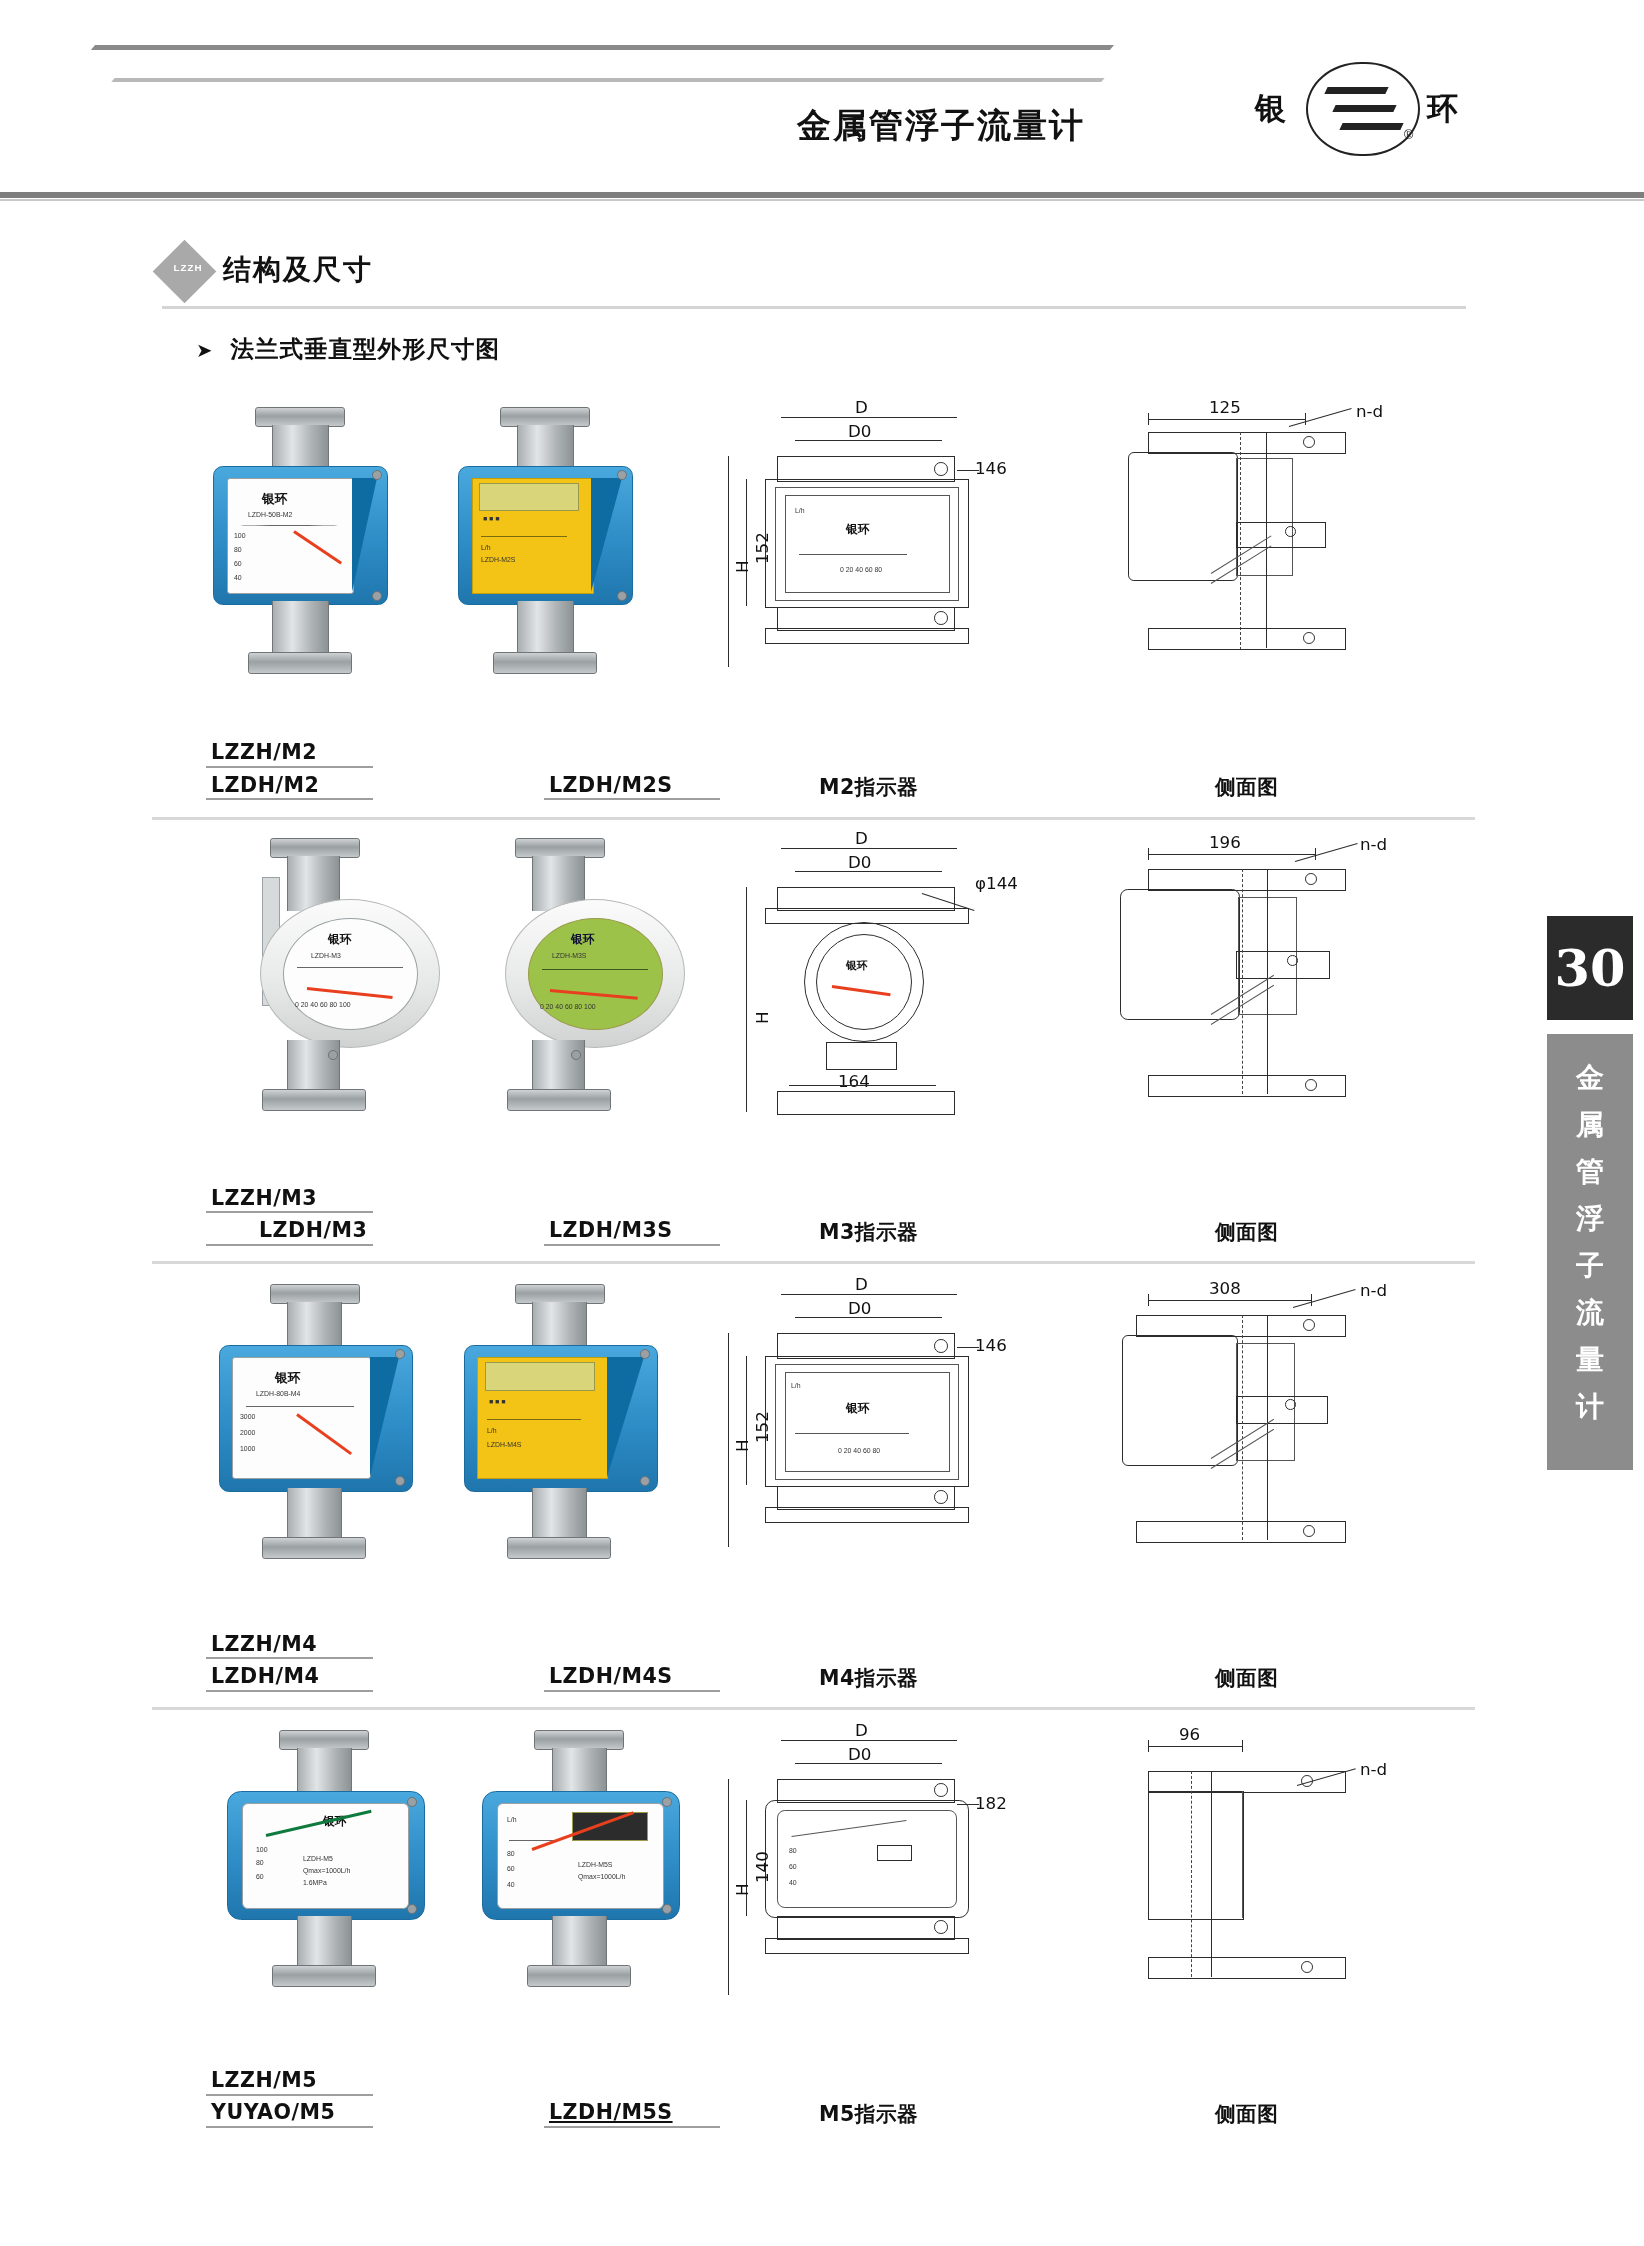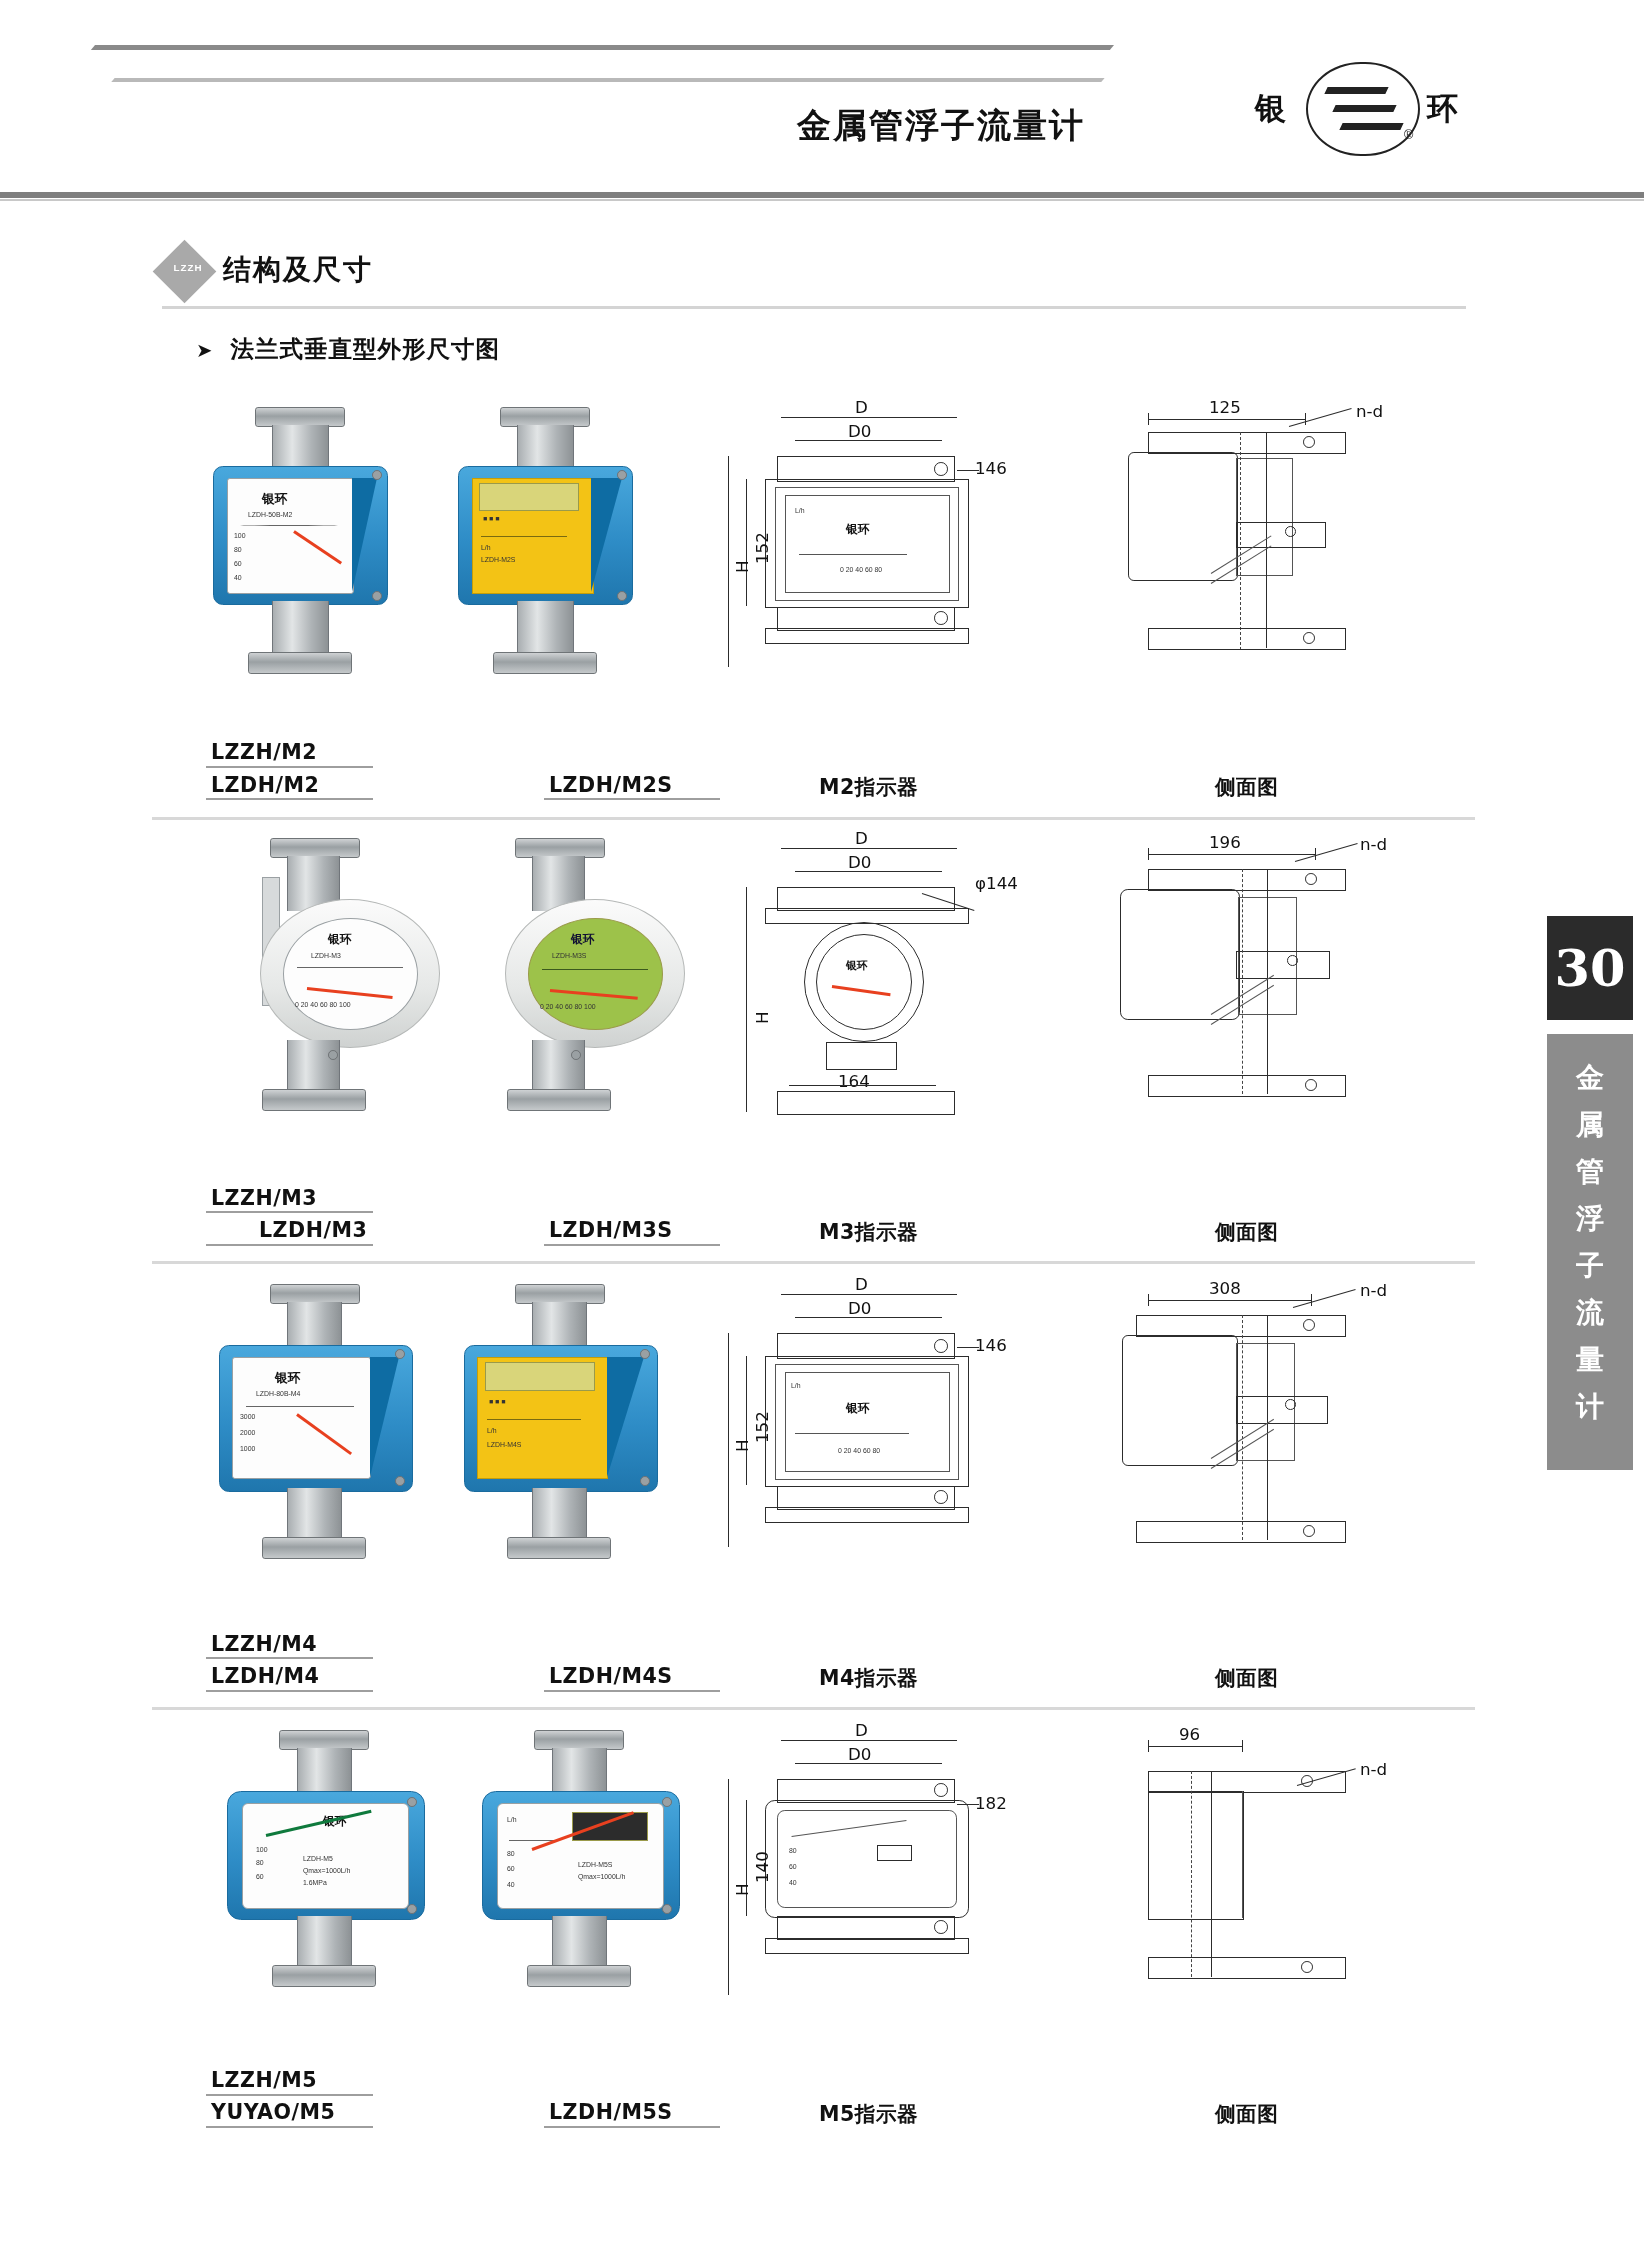--- a/index.html
+++ b/index.html
@@ -571,21 +571,21 @@
       <div class="circ" style="left:208px;top:55px;width:9.8px;height:9.8px;"></div>
       <div class="circ" style="left:208px;top:241px;width:9.8px;height:9.8px;"></div>
       <div class="ln thin" style="left:149px;top:71px;width:1px;height:127px;"></div>
     </div>
 
     <div class="cap" style="left:59px;top:338px;">LZZH/M5</div>
     <div class="capbar" style="left:54px;top:364px;width:167px;"></div>
     <div class="cap" style="left:59px;top:370px;">YUYAO/M5</div>
     <div class="capbar" style="left:54px;top:396px;width:167px;"></div>
 
-    <div class="cap" style="left:397px;top:370px;">LZDH/M5S</div>
+    <div class="cap" style="left:397px;top:370px;text-decoration:underline;">LZDH/M5S</div>
     <div class="capbar" style="left:392px;top:396px;width:176px;"></div>
 
     <div class="cap" style="left:667px;top:370px;">M5指示器</div>
     <div class="cap" style="left:1063px;top:370px;">侧面图</div>
   </div>
 
 
 </div>
 
 

